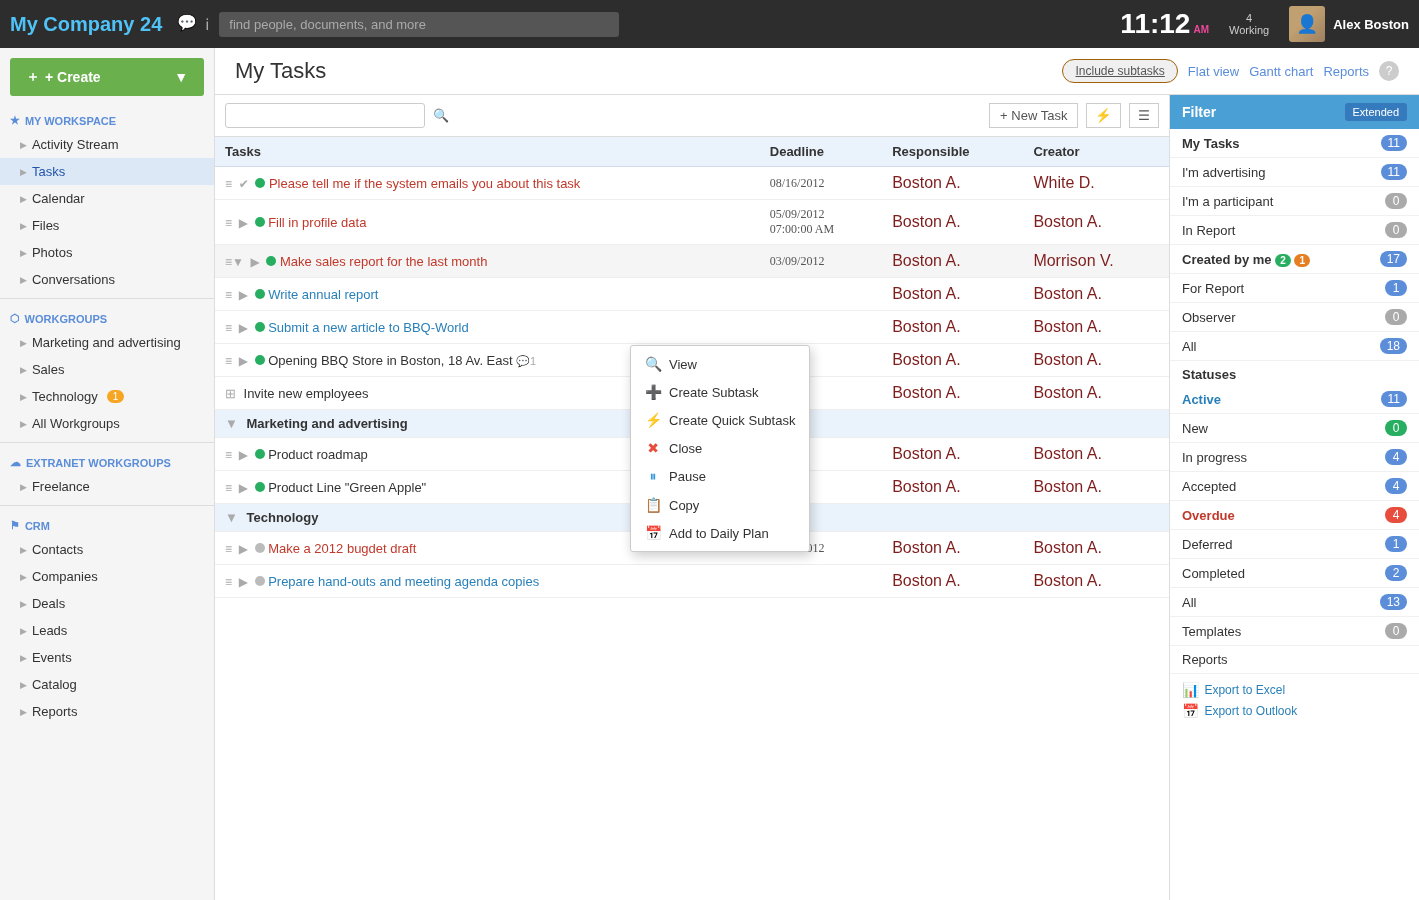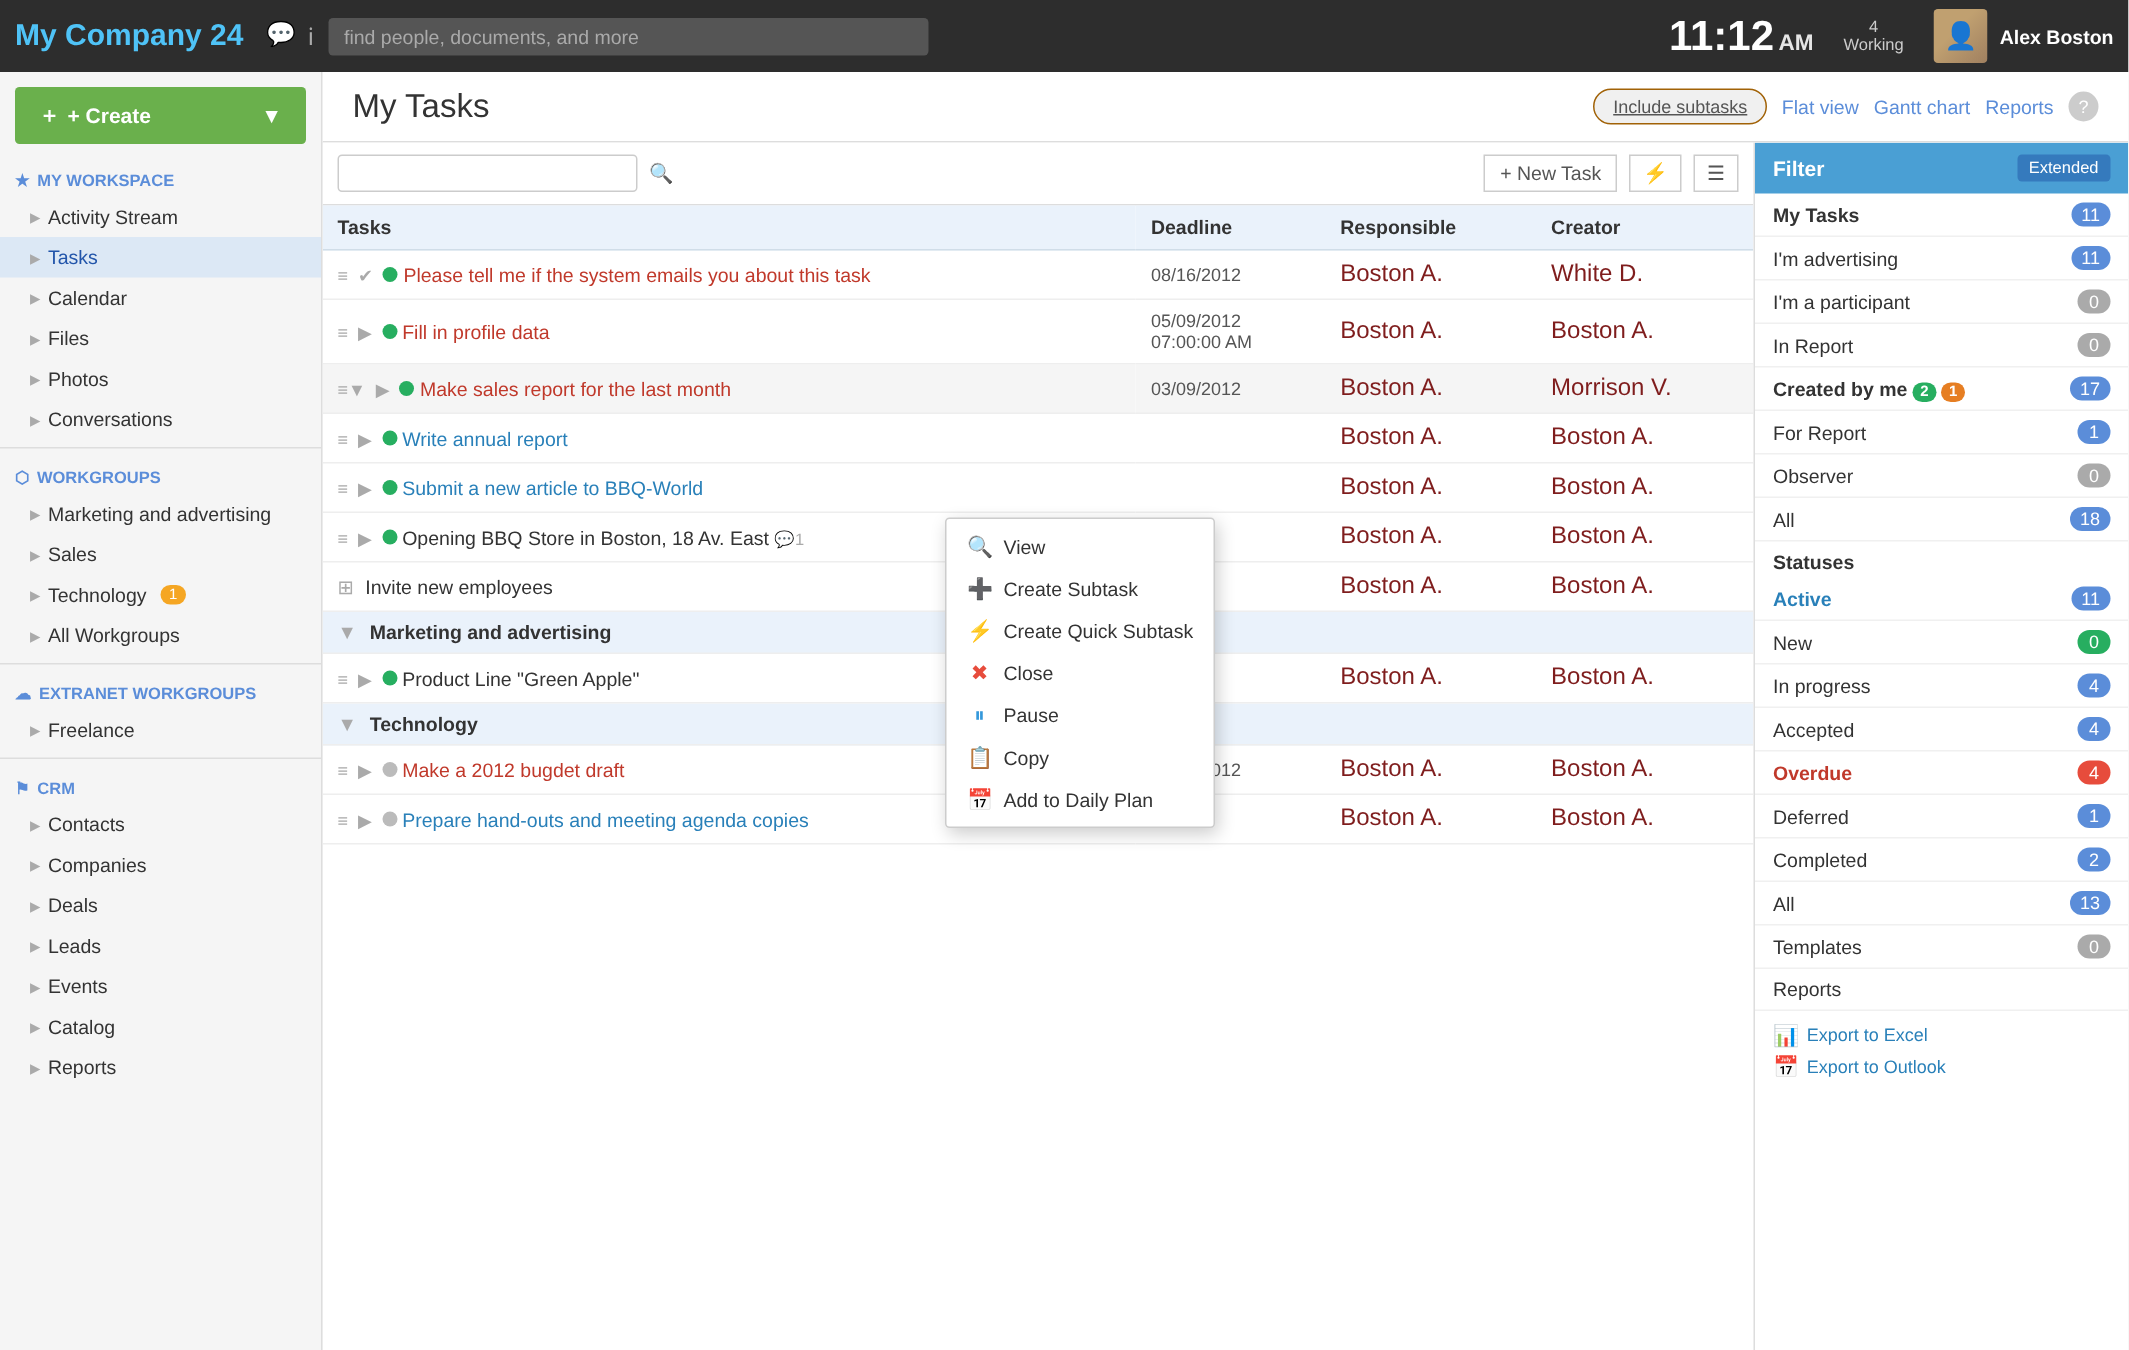--- a/index.html
+++ b/index.html
@@ -32,21 +32,21 @@
     .header-search::placeholder { color: #aaa; }
     .header-time {
       margin-left: auto;
       font-size: 28px;
       font-weight: bold;
       color: white;
       display: flex;
       align-items: baseline;
       gap: 3px;
     }
-    .header-time-ampm { font-size: 15px; color: #e5e5e5; }
+    .header-time-ampm { font-size: 10px; color: #ec4899; }
     .header-status { display: flex; flex-direction: column; align-items: center; font-size: 11px; color: #ccc; margin-left: 10px; }
     .header-user { display: flex; align-items: center; gap: 8px; margin-left: 10px; }
     .header-avatar { width: 36px; height: 36px; border-radius: 3px; background: #888; overflow: hidden; display: flex; align-items: center; justify-content: center; }
     .header-avatar-img { width: 100%; height: 100%; background: linear-gradient(135deg, #c0a070 40%, #a08060 100%); display: flex; align-items: center; justify-content: center; color: white; font-size: 18px; }
     .header-username { color: white; font-weight: bold; }
 
     
     .layout { display: flex; height: calc(900px - 48px); }
 
     
@@ -195,21 +195,21 @@
     }
     .task-table tbody tr { border-bottom: 1px solid #eee; }
     .task-row td { padding: 7px 10px; vertical-align: middle; }
     .task-link { color: #c0392b; text-decoration: none; font-size: 13px; }
     .task-link-blue { color: #2980b9; }
     .task-link-black { color: #333; }
     .task-icon { color: #aaa; font-size: 12px; cursor: pointer; margin-right: 3px; }
     .task-status-dot { width: 10px; height: 10px; border-radius: 50%; display: inline-block; }
     .dot-green { background: #27ae60; }
     .dot-gray { background: #bbb; }
-    .task-date { color: #555; font-size: 12px; white-space: nowrap; }
+    .task-date { color: #555; font-size: 12px; white-space: nowrap; font-family: Liberation Serif, serif; }
     .task-person { color: #7f1d1d; font-size: 16px; }
 
     
     .group-row td {
       background: #eaf2fb;
       font-weight: bold;
       color: #333;
       padding: 6px 10px;
     }
     .group-toggle { color: #aaa; margin-right: 5px; cursor: pointer; }
@@ -565,20 +565,31 @@
               <td class="task-date"></td>
               <td class="task-person">Boston A.</td>
               <td class="task-person">Boston A.</td>
             </tr>
 
             <tr class="group-row">
               <td colspan="4">
                 <span class="group-toggle">▼</span>
                 <span>Marketing and advertising</span>
               </td>
+            </tr>
+            <tr class="task-row">
+              <td>
+                <span class="task-icon">≡</span>
+                <span class="task-icon">▶</span>
+                <span class="task-status-dot dot-green"></span>
+                <a class="task-link task-link-black" href="#">Product roadmap</a>
+              </td>
+              <td class="task-date"></td>
+              <td class="task-person">Boston A.</td>
+              <td class="task-person">Boston A.</td>
             </tr>
             <tr class="task-row">
               <td>
                 <span class="task-icon">≡</span>
                 <span class="task-icon">▶</span>
                 <span class="task-status-dot dot-green"></span>
                 <a class="task-link task-link-black" href="#">Product Line "Green Apple"</a>
               </td>
               <td class="task-date"></td>
               <td class="task-person">Boston A.</td>

